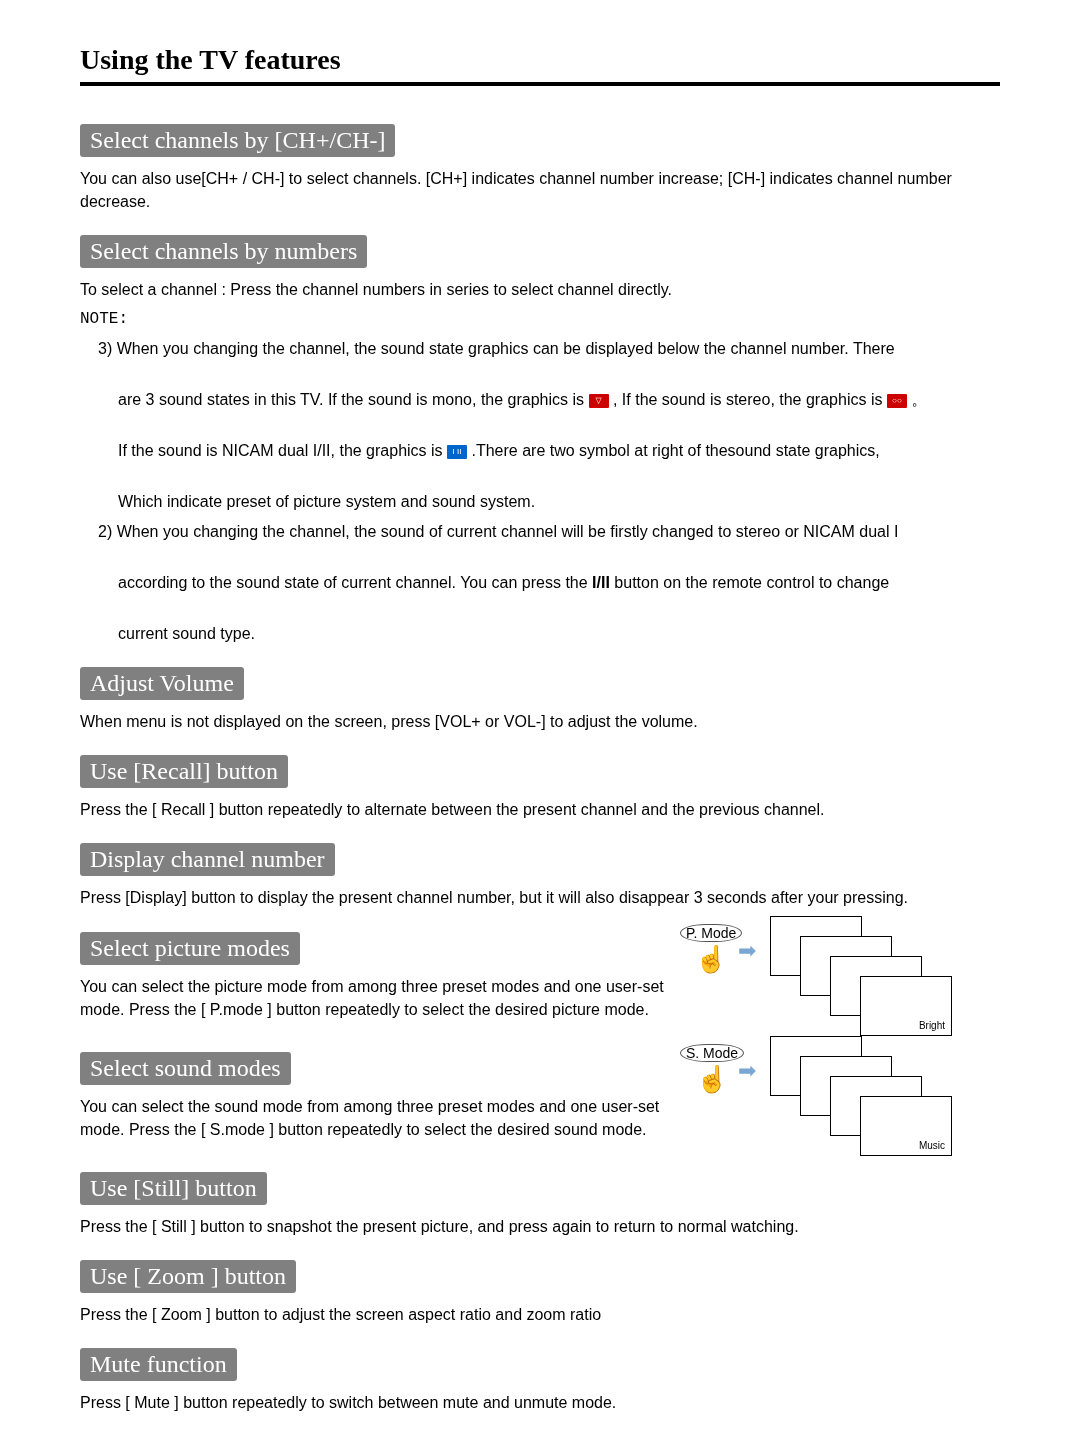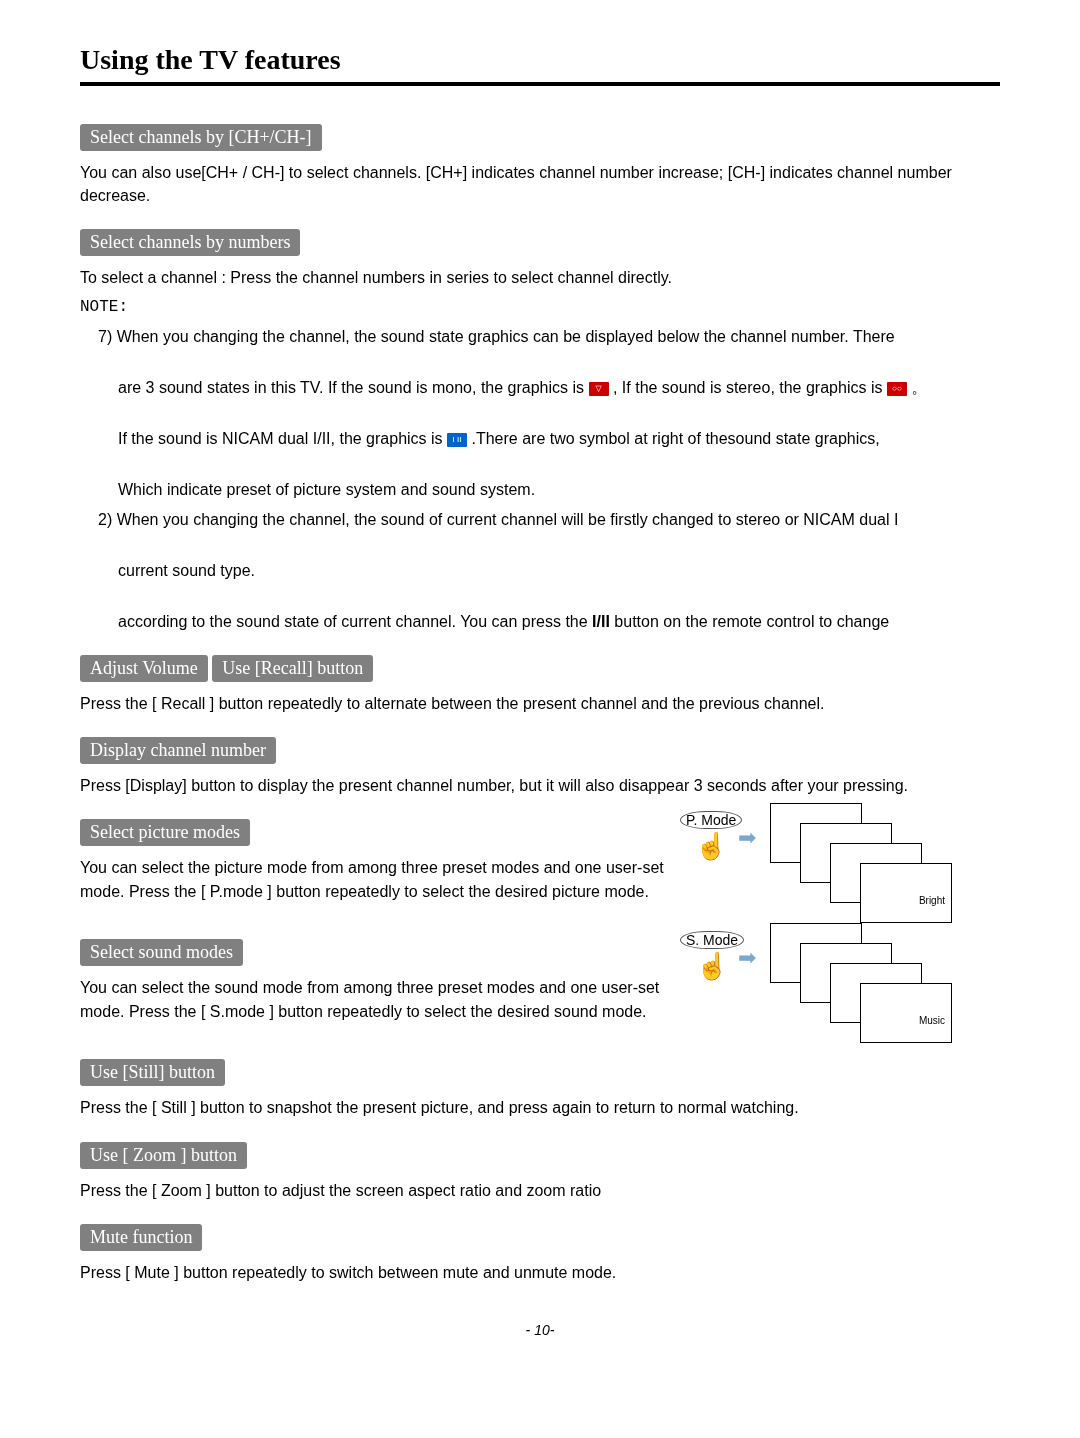--- a/index.html
+++ b/index.html
@@ -1,74 +1,75 @@
 <!DOCTYPE html>
 <html><head>
 <meta charset="utf-8">
 <style>
   body { margin:0; font-family: Arial, Helvetica, sans-serif; font-size:16px; color:#000; background:#fff; }
   .page { width:1000px; margin:0 auto; padding:40px 40px 20px 40px; box-sizing:border-box; }
   .title { font-weight:bold; font-size:28px; margin:4px 0 6px 0; font-family:"Times New Roman", serif; }
   .title-rule { border-bottom:4px solid #000; margin-bottom:22px; }
-  .sect-label { display:inline-block; background:#808080; color:#fff; font-family:"Times New Roman", serif; font-size:18px; padding:3px 10px; border-radius:3px; margin:16px 0 6px 0; }
+  .sect-label { display:inline-block; background:#808080; color:#fff; font-family:"Times New Roman", serif; font-size:24px; padding:3px 10px; border-radius:3px; margin:16px 0 6px 0; }
   .body-text { margin:4px 0 6px 0; line-height:1.45; }
   .note-head { margin-top:6px;font-family:Liberation Mono, monospace; }
   .indent1 { padding-left:18px; }
   .indent2 { padding-left:38px;margin-top:28px; }
   .inline-badge { display:inline-block; width:20px; height:14px; font-size:8px; color:#fff; text-align:center; line-height:14px; vertical-align:middle; border-radius:1px; }
   .badge-red { background:#c00; }
   .badge-blue { background:#06c; }
   .row-with-diag { display:flex; align-items:flex-start; gap:12px; }
   .row-with-diag .text-col { flex:1; }
   .diagram { width:320px; height:120px; flex:none; position:relative; font-size:10px; }
   .hand { position:absolute; left:0; top:8px; text-align:center; }
   .remote-btn { display:inline-block; border:1px solid #555; border-radius:50%/60%; padding:1px 5px; font-size:14px; line-height:1; }
   .hand-icon { font-size:26px; display:block; margin-top:2px; }
   .arrow { position:absolute; left:58px; top:22px; font-size:22px; color:#7aa7d1; }
   .card { position:absolute; border:1px solid #000; width:90px; height:58px; background:#fff; }
-  .card span { position:absolute; bottom:16px; right:6px; font-size:10px; }
+  .card span { position:absolute; bottom:4px; right:6px; font-size:10px; }
   .page-num { text-align:center; font-size:14px; margin-top:38px;font-style:italic; }
 </style>
 </head>
 <body>
 
 <div class="page">
 
   <div class="title">Using the TV features</div>
   <div class="title-rule"></div>
 
   <div class="sect-label">Select channels by [CH+/CH-]</div>
   <div class="body-text">You can also use[CH+ / CH-] to select channels. [CH+] indicates channel number increase; [CH-] indicates channel number decrease.</div>
 
   <div class="sect-label">Select channels by numbers</div>
   <div class="body-text">To select a channel : Press the channel numbers in series to select channel directly.</div>
   <div class="body-text note-head">NOTE:</div>
-  <div class="body-text indent1">7)  When you changing the channel, the sound state graphics can be displayed below the channel number. There</div>
+  <div class="body-text indent1">3)  When you changing the channel, the sound state graphics can be displayed below the channel number. There</div>
   <div class="body-text indent2">
     <span>are 3 sound states in this TV.  If the sound is mono, the graphics is </span>
     <span class="inline-badge badge-red">▽</span>
     <span> , If the sound is stereo, the graphics is</span>
     <span class="inline-badge badge-red">○○</span>
     <span>。</span>
   </div>
   <div class="body-text indent2">
     <span>If the sound is NICAM dual I/II,  the graphics is </span>
     <span class="inline-badge badge-blue">I II</span>
     <span> .There are two symbol at right of thesound state graphics,</span>
   </div>
   <div class="body-text indent2">Which indicate preset of picture system and sound system.</div>
   <div class="body-text indent1">2) When you changing the channel, the sound of current channel will be firstly changed to stereo or NICAM dual I</div>
-  <div class="body-text indent2">current  sound type.</div>
   <div class="body-text indent2">
     <span>according to the sound state of current channel. You can press the </span>
     <b>I/II</b>
     <span> button on the remote control to change</span>
   </div>
+  <div class="body-text indent2">current  sound type.</div>
 
   <div class="sect-label">Adjust Volume</div>
+  <div class="body-text">When menu is not displayed on the screen, press [VOL+ or VOL-] to adjust the volume.</div>
 
   <div class="sect-label">Use [Recall]  button</div>
   <div class="body-text">Press the [ Recall ] button repeatedly to alternate between the present channel and the previous channel.</div>
 
   <div class="sect-label">Display channel number</div>
   <div class="body-text">Press [Display] button to display the present channel number, but it will also disappear  3  seconds after your pressing.</div>
 
   <div class="row-with-diag">
     <div class="text-col">
       <div class="sect-label">Select  picture modes</div>

